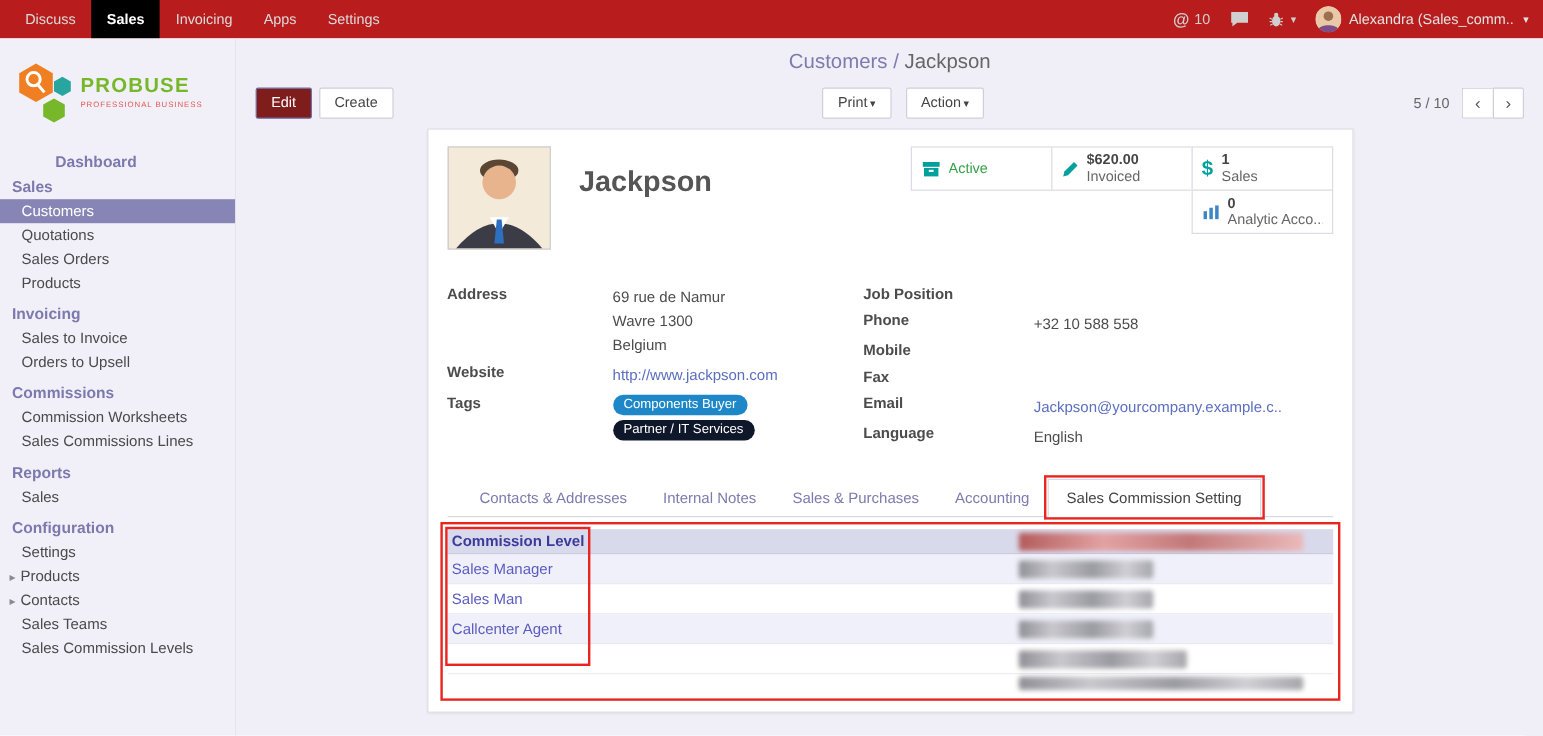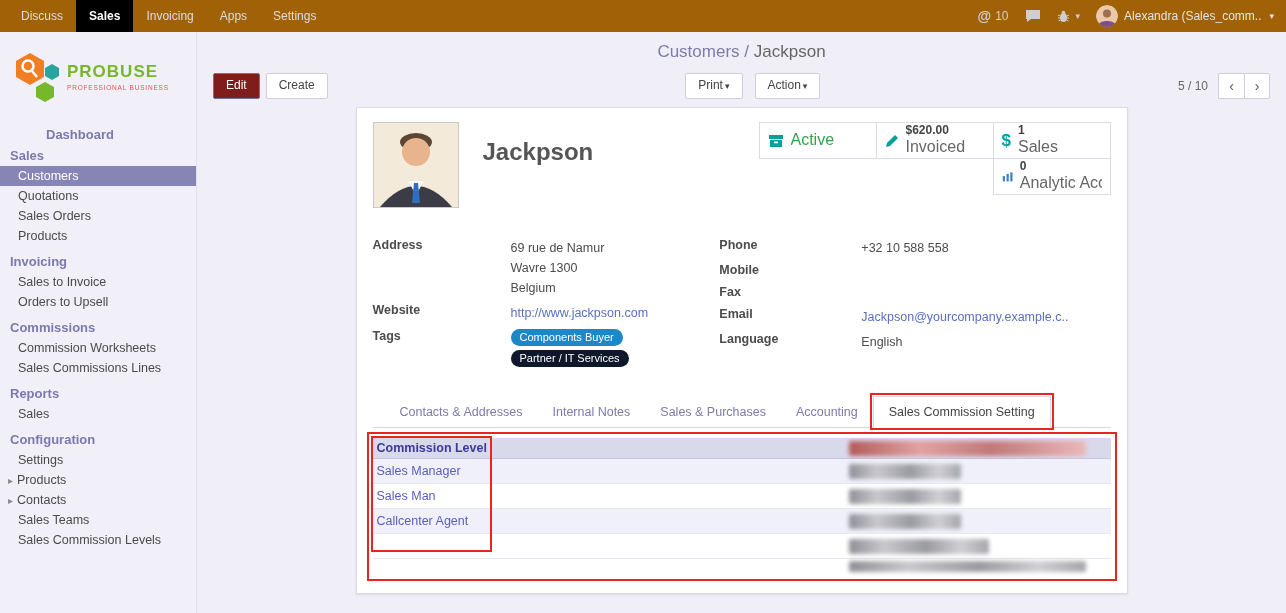--- a/index.html
+++ b/index.html
@@ -4,21 +4,21 @@
 <style>
   * { box-sizing: border-box; margin: 0; padding: 0; }
   html,body { width: 1286px; height: 613px; }
   body {
     font-family: "Liberation Sans", "DejaVu Sans", sans-serif;
     font-size: 13px; color: #4c4c4c; background: #fff;
     position: relative; overflow: hidden;
   }
 
   
-  .topbar { height: 32px; background: #a16207; display: flex; align-items: stretch;
+  .topbar { height: 32px; background: #b91c1c; display: flex; align-items: stretch;
             color: #d5d5d5; font-size: 12px; padding-left: 8px; }
   .menu-item { padding: 0 13px; display: flex; align-items: center; cursor: pointer; color: #dcdcdc; }
   .menu-item.active { background: #000; color: #fff; font-weight: bold; }
   .topbar-right { margin-left: auto; display: flex; align-items: center; gap: 16px; padding-right: 12px; }
   .tb-icon { display: flex; align-items: center; gap: 4px; cursor: pointer; color: #cfcfcf; }
   .tb-at { font-size: 14px; font-weight: bold; }
   .tb-user { display: flex; align-items: center; gap: 6px; cursor: pointer; color: #e2e2e2; }
   .tb-avatar { width: 22px; height: 22px; border-radius: 50%; overflow: hidden; display: inline-block; }
   .caret { font-size: 9px; margin-left: 2px; }
 
@@ -65,21 +65,21 @@
   .sheet-top { display: flex; }
   .avatar-box { width: 86px; height: 86px; border: 1px solid #c9c9c9; background: #f3ead9; flex: none; }
   .sheet-title { font-size: 24px; color: #555; font-weight: bold; margin: 16px 0 0 24px; }
   .stats { margin-left: auto; display: flex; flex-wrap: wrap; justify-content: flex-end;
            width: 358px; align-content: flex-start; }
   .stat-btn { width: 118px; height: 37px; border: 1px solid #dcdce4; background: #fff; margin-left: -1px;
               display: flex; align-items: center; gap: 7px; padding: 0 8px; cursor: pointer; }
   .stat-btn.row2 { margin-top: -1px; }
   .stat-txt { display: flex; flex-direction: column; line-height: 1.15; overflow: hidden; }
   .stat-value { font-size: 12px; font-weight: bold; color: #444; white-space: nowrap; }
-  .stat-label { font-size: 16px; color: #666; white-space: nowrap; }
+  .stat-label { font-size: 12px; color: #666; white-space: nowrap; }
   .stat-label.active-green { color: #35a249; }
   .stat-dollar { color: #00a09d; font-weight: bold; font-size: 17px; }
 
   
   .fields { display: flex; margin-top: 30px; }
   .col-left { width: 47%; }
   .col-right { width: 53%; }
   .frow { display: flex; margin-bottom: 5px; min-height: 17px; align-items: flex-start; }
   .flabel { font-weight: bold; color: #4c4c4c; font-size: 12.5px; flex: none; }
   .col-left .flabel { width: 138px; }
@@ -323,20 +323,24 @@
             <span class="flabel">Tags</span>
             <div>
               <span class="badge" style="background: rgb(30, 135, 200);">Components Buyer</span>
               <span class="badge" style="background: #0f172a;">Partner / IT Services</span>
             </div>
           </div>
         </div>
 
         <div class="col-right">
           <div class="frow">
+            <span class="flabel">Job Position</span>
+            <span class="fvalue"></span>
+          </div>
+          <div class="frow">
             <span class="flabel">Phone</span>
             <span class="fvalue">+32 10 588 558</span>
           </div>
           <div class="frow">
             <span class="flabel">Mobile</span>
             <span class="fvalue"></span>
           </div>
           <div class="frow">
             <span class="flabel">Fax</span>
             <span class="fvalue"></span>

